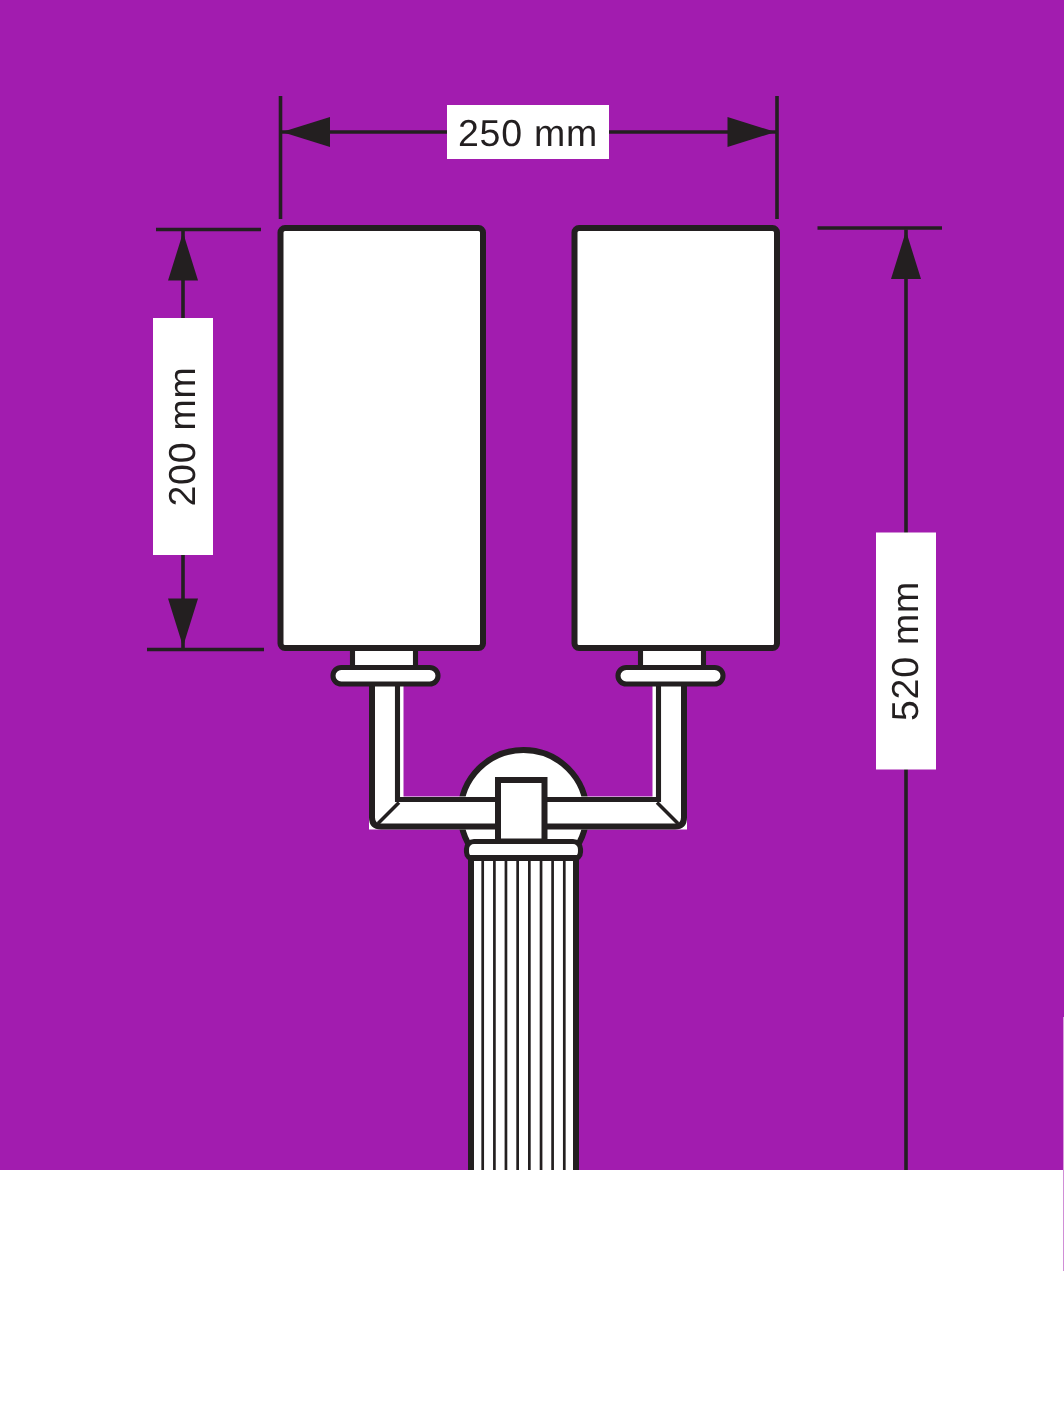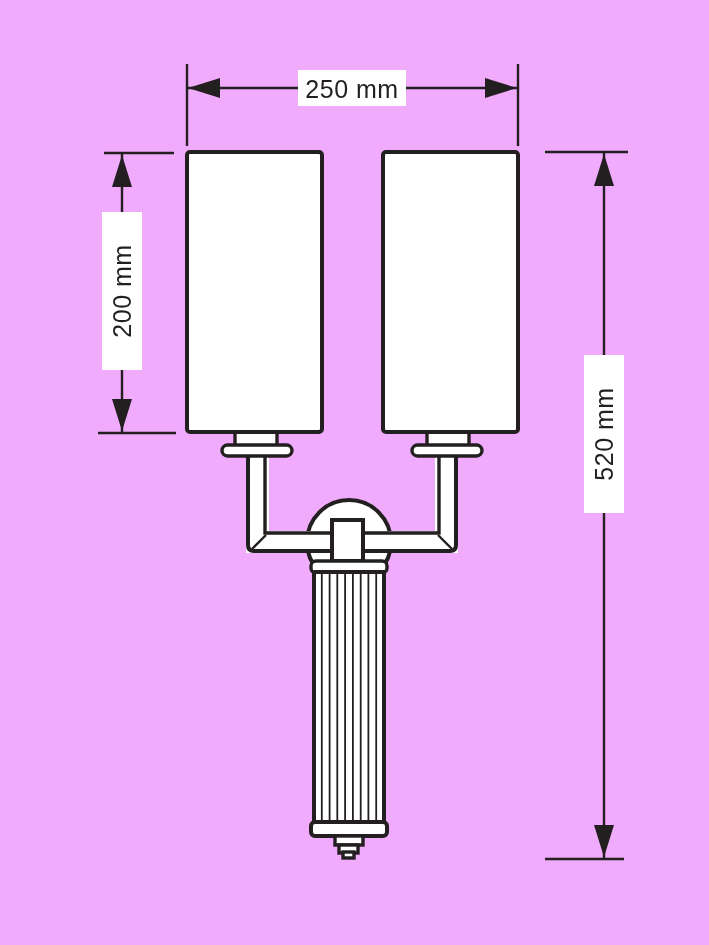--- a/index.html
+++ b/index.html
@@ -1,19 +1,19 @@
 <!DOCTYPE html>
 <html><head>
 <meta charset="utf-8">
 <style>
   html,body{margin:0;padding:0;background:#ffffff;}
   .canvas{
     position:relative;
-    width:709px;height:945px;
-    background:#f0abfc;
+    width:709px;height:780px;
+    background:#a21caf;
     font-family:"Liberation Sans", sans-serif;
     overflow:hidden;
   }
   svg{display:block;}
   .dimtext{
     font-family:"Liberation Sans", sans-serif;
     font-size:25px;
     fill:#231f20;
     letter-spacing:0.5px;
   }

